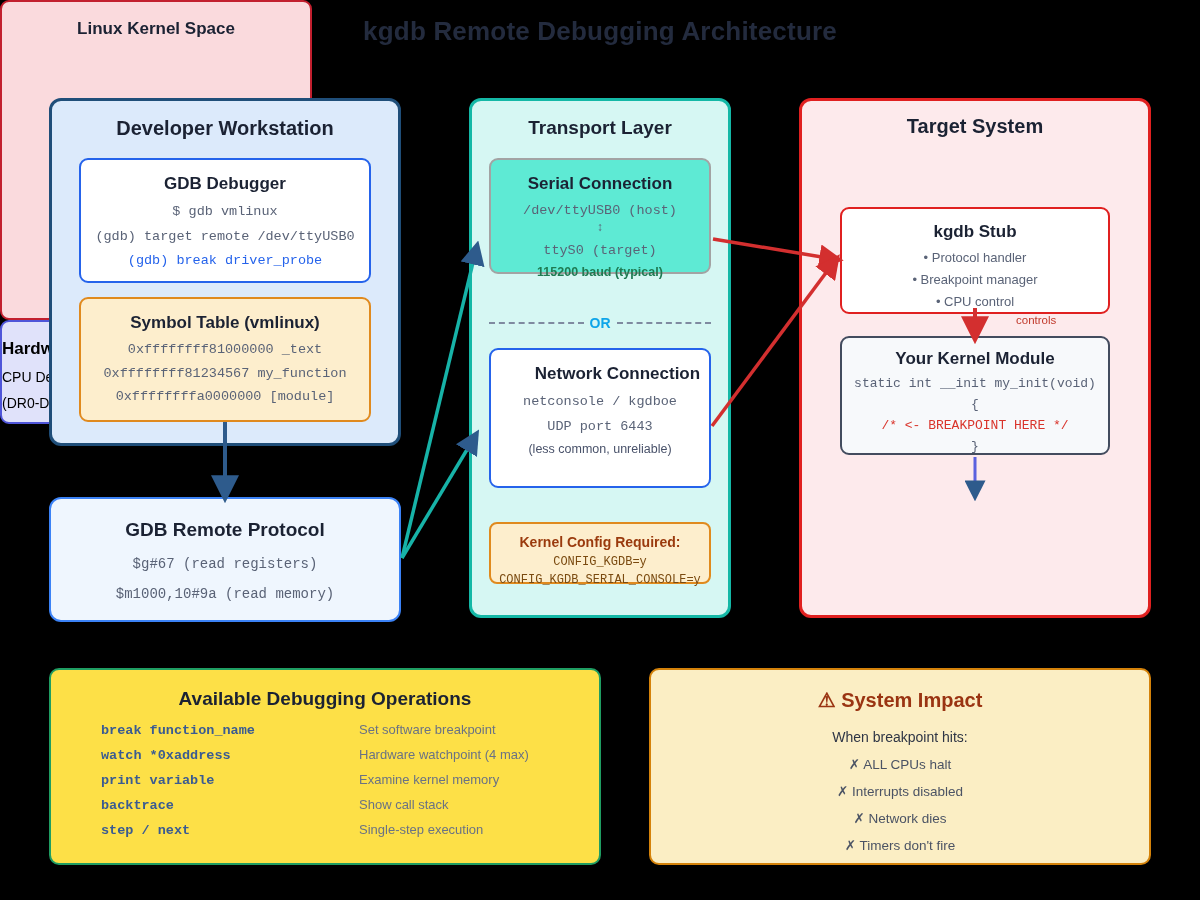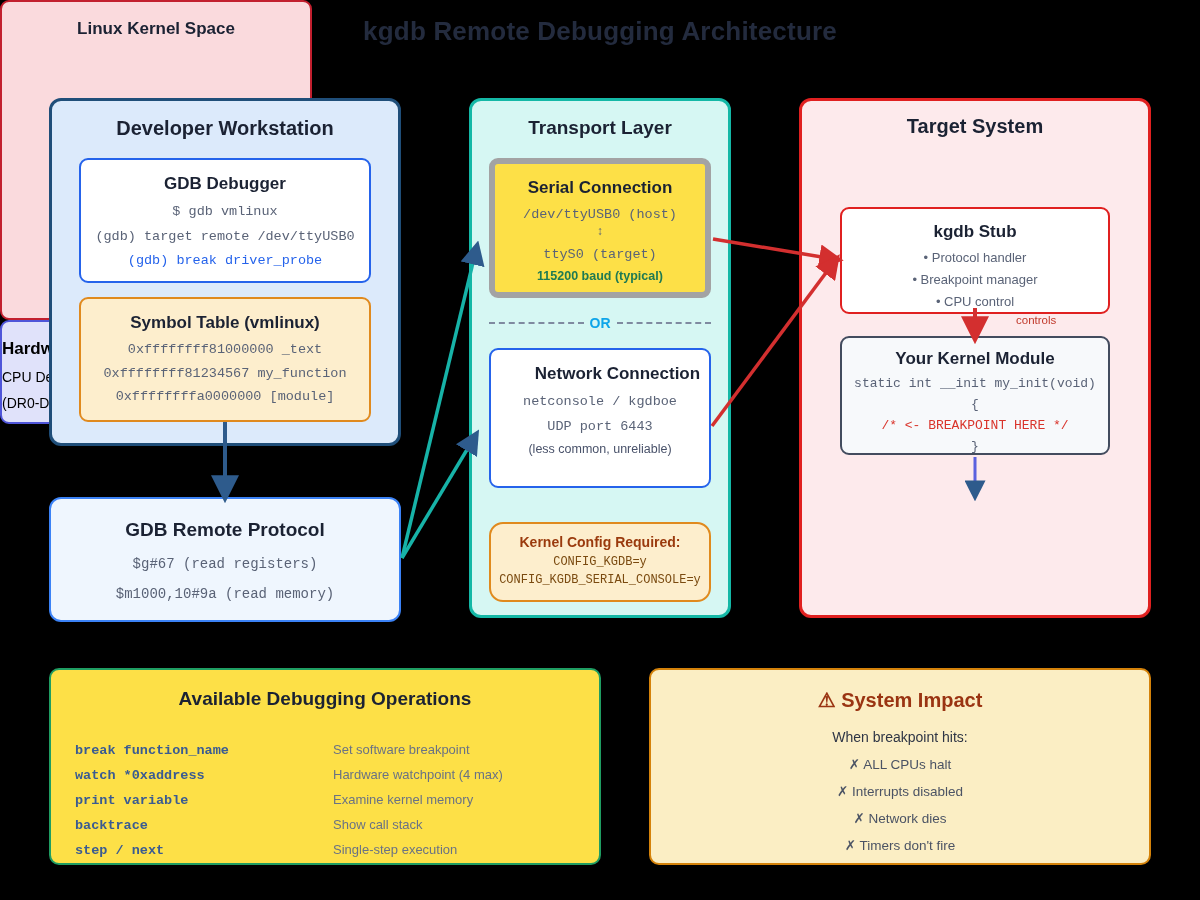--- a/index.html
+++ b/index.html
@@ -85,22 +85,22 @@
   #card-protocol {
     left: 49px; top: 497px; width: 352px; height: 125px;
     background: #eff6fe; border: 2px solid #3b82f6;
     border-radius: 12px;
   }
   #card-protocol h3 { margin-top: 20px; font-size: 19px; }
   #card-protocol .line { margin-top: 16px; font-size: 14px; }
 
   
   #card-serial {
-    left: 489px; top: 158px; width: 222px; height: 140px;
-    background: #fde047; border: 6px solid #a3a3a3;
+    left: 489px; top: 158px; width: 222px; height: 116px;
+    background: #5eead4; border: 2px solid #a3a3a3;
   }
   #card-serial h3 { margin-top: 14px; }
   #card-serial .line { margin-top: 10px; }
   #card-serial .line.tight { margin-top: 4px; font-size: 12px; }
   #card-serial .line.note { margin-top: 9px; font-size: 12.5px; color: #1f7a52; font-weight: bold; }
 
   
   #or-divider {
     position: absolute; left: 489px; top: 312px; width: 222px; height: 22px;
     display: flex; align-items: center; gap: 6px;
@@ -117,23 +117,23 @@
   #card-network {
     left: 489px; top: 348px; width: 222px; height: 140px;
     background: #ffffff; border: 2px solid #2563eb;
   }
   #card-network h3 { margin-top: 14px; padding-left: 35px; }
   #card-network .line { margin-top: 11px; }
   #card-network .line.note { margin-top: 10px; font-size: 12.5px; color: #49526a; }
 
   
   #card-kconfig {
-    left: 489px; top: 522px; width: 222px; height: 80px;
+    left: 489px; top: 522px; width: 222px; height: 62px;
     background: #fdeecd; border: 2px solid #e08a1e;
-    border-radius: 14px;
+    border-radius: 8px;
   }
   #card-kconfig h3 { margin-top: 10px; font-size: 14px; color: #9a3a0d; }
   #card-kconfig .line { margin-top: 6px; font-size: 12px; color: #7a4a10; }
 
   
   #card-kernelspace {
     left: 819px; top: 157px; width: 312px; height: 320px;
     background: #fadadd; border: 2px solid #c21f2e;
     border-radius: 9px;
   }
@@ -173,21 +173,21 @@
 
   
   #box-operations {
     position: absolute; left: 49px; top: 668px; width: 552px; height: 197px;
     background: #fde047; border: 2px solid #1f9d62; border-radius: 10px;
   }
   #box-operations .box-title {
     text-align: center; margin-top: 18px;
     font-size: 19px; font-weight: bold; color: #1b2233;
   }
-  #ops-list { margin-top: 32px; padding: 0 24px; }
+  #ops-list { margin-top: 12px; padding: 0 50px; }
   .op-row { display: flex; align-items: baseline; height: 25px; }
   .op-cmd {
     width: 258px;
     font-family: "Liberation Mono", monospace;
     font-size: 13.5px; font-weight: bold; color: #3a5b92;
   }
   .op-desc { font-size: 13px; color: #6a7284; }
 
   #box-impact {
     position: absolute; left: 649px; top: 668px; width: 502px; height: 197px;

